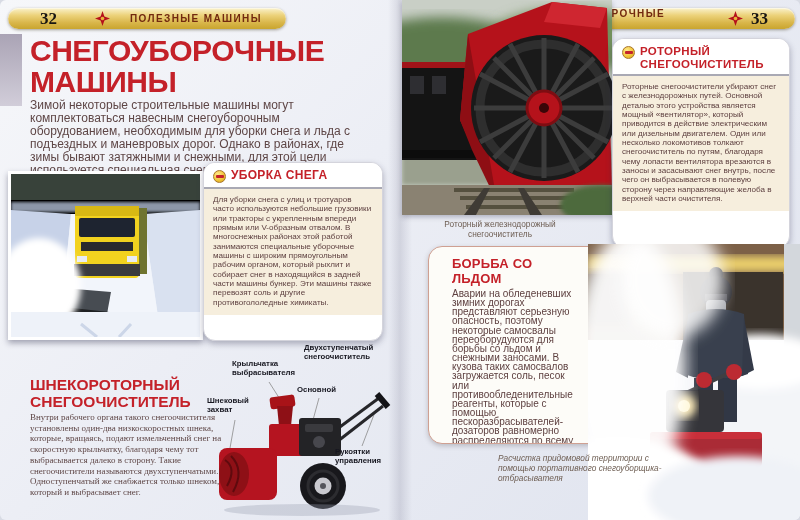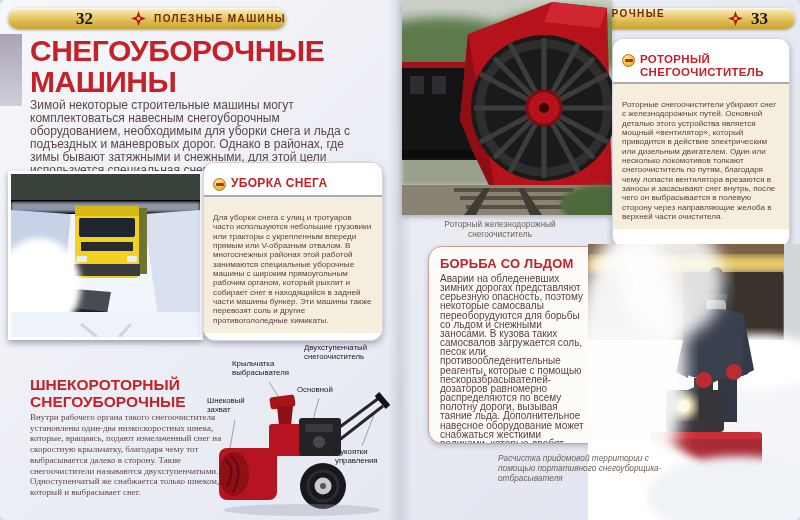--- a/index.html
+++ b/index.html
@@ -12,21 +12,21 @@
   .gutter{left:388px;top:0;width:24px;height:520px;
     background:linear-gradient(90deg,rgba(80,80,110,0) 0%,rgba(80,80,110,.16) 50%,rgba(80,80,110,0) 100%);}
 
   
   .spine-strip{left:0;top:34px;width:22px;height:72px;
     background:linear-gradient(180deg,#9d95a9 0%,#b9b3c3 60%,#cbc6d4 100%);opacity:.85;}
 
   
   .gold-bar{top:8px;height:21px;border-radius:11px;display:flex;align-items:center;
     background:linear-gradient(180deg,#faf2cd 0%,#ecd27a 35%,#d9b64a 70%,#c9a52e 100%);
-    box-shadow:0 1px 3px rgba(60,50,20,.45), inset 0 1px 1px #fff8;justify-content:flex-end;}
+    box-shadow:0 1px 3px rgba(60,50,20,.45), inset 0 1px 1px #fff8;}
   .gold-bar .pagenum{font-family:"Liberation Serif",serif;font-weight:700;font-size:17px;color:#181512;line-height:1;}
   .gold-bar .bar-title{font-size:10px;font-weight:700;letter-spacing:1.4px;color:#72290f;line-height:1;}
   .bar-left{left:8px;width:278px;}
   .bar-right{left:545px;width:250px;justify-content:flex-end;}
 
   .star-icon{width:15px;height:15px;display:inline-block;}
 
   
   .page-title{left:30px;top:35px;width:330px;font-size:30px;line-height:31px;font-weight:800;
     color:#c42129;letter-spacing:-.5px;}
@@ -37,69 +37,69 @@
   
   .photo{overflow:hidden;}
   .truck-photo{left:8px;top:171px;width:189px;height:163px;border:3px solid #fff;
     box-shadow:0 3px 6px rgba(40,40,70,.4);}
   .train-photo{left:402px;top:0;width:210px;height:215px;box-shadow:0 2px 5px rgba(40,40,70,.3);}
   .blower-photo{left:588px;top:244px;width:212px;height:276px;}
 
   
   .info-box{background:#fff;border:1px solid #d4d4dc;border-radius:12px;
     box-shadow:0 3px 6px rgba(50,50,80,.35);overflow:hidden;}
-  .info-box .box-head{display:flex;align-items:flex-start;gap:5px;padding:14px 9px 4px 9px;
+  .info-box .box-head{display:flex;align-items:flex-start;gap:5px;padding:6px 9px 4px 9px;
     border-bottom:2px solid #a9a9b4;background:#fff;}
   .info-box .box-title{font-size:12px;font-weight:800;color:#c42129;letter-spacing:.3px;line-height:13px;}
-  .info-box .box-body{background:#f6eedd;padding:16px 9px 8px 9px;font-size:8.1px;line-height:9.35px;color:#5e4040;}
+  .info-box .box-body{background:#f6eedd;padding:6px 9px 8px 9px;font-size:8.1px;line-height:9.35px;color:#5e4040;}
   .snow-box{left:203px;top:162px;width:178px;height:177px;}
   .rotary-box{left:612px;top:38px;width:176px;height:208px;}
   .rotary-box .box-title{font-size:11.5px;line-height:12.5px;}
 
   .circle-minus-icon{flex:0 0 auto;width:11px;height:11px;border-radius:50%;margin-top:1px;
     background:radial-gradient(circle at 35% 30%,#ffe98a,#f0c334 60%,#cf9c18);
     border:1px solid #a8742a;position:relative;}
   .circle-minus-icon::after{content:"";position:absolute;left:1.5px;top:4px;width:8px;height:3px;
     background:#c4232b;border-radius:1px;}
 
   
   .section-title{left:30px;top:377px;width:225px;font-size:15.5px;line-height:16.5px;font-weight:800;color:#c42129;}
   .section-body{left:30px;top:412px;width:198px;font-size:9px;line-height:10.7px;color:#5e4646;font-family:Liberation Serif, serif;}
 
   
   .ice-box{left:428px;top:246px;width:174px;height:198px;background:#fdfcf8;
     border:1px solid #cfa092;border-radius:14px;box-shadow:0 2px 5px rgba(60,50,60,.25);
-    padding:9px 11px;box-sizing:border-box;overflow:hidden;}
+    padding:9px 23px;box-sizing:border-box;overflow:hidden;}
   .ice-box .ice-title{font-size:13px;font-weight:800;color:#c42129;margin-bottom:3px;letter-spacing:.2px;}
   .ice-box .ice-body{font-size:10px;line-height:9.15px;color:#5e4040;}
 
   
   .diagram{left:207px;top:340px;width:188px;height:178px;}
-  .dg-label{position:absolute;font-size:7.8px;line-height:8.8px;color:#16161f;font-weight:400;z-index:3;}
+  .dg-label{position:absolute;font-size:7.8px;line-height:8.8px;color:#16161f;font-weight:700;z-index:3;}
   .train-caption{left:425px;top:220px;width:150px;text-align:center;}
   .truck-caption{left:30px;top:341px;width:178px;}
   .blower-caption{left:498px;top:454px;width:168px;z-index:5;font-style:italic;}
 </style>
 </head>
 <body>
 
 <div id="spread">
 
   <div class="abs spine-strip"></div>
   <div class="abs gutter"></div>
 
   <div class="abs gold-bar bar-left">
     <span class="pagenum" style="margin-left:32px">32</span>
     <span class="star-icon" style="margin-left:38px">
       <svg viewBox="0 0 15 15" width="15" height="15">
           <path d="M7.5 0 L9.4 5.6 L15 7.5 L9.4 9.4 L7.5 15 L5.6 9.4 L0 7.5 L5.6 5.6 Z" fill="#b5121b"></path>
           <circle cx="7.5" cy="7.5" r="1.8" fill="#e8b53a"></circle>
         </svg>
     </span>
-    <span class="bar-title" style="margin-left:8px">ПОЛЕЗНЫЕ МАШИНЫ</span>
+    <span class="bar-title" style="margin-left:20px">ПОЛЕЗНЫЕ МАШИНЫ</span>
   </div>
 
   <div class="abs gold-bar bar-right">
     <span class="bar-title">СНЕГОУБОРОЧНЫЕ МАШИНЫ</span>
     <span class="star-icon" style="margin-left:10px">
       <svg viewBox="0 0 15 15" width="15" height="15">
           <path d="M7.5 0 L9.4 5.6 L15 7.5 L9.4 9.4 L7.5 15 L5.6 9.4 L0 7.5 L5.6 5.6 Z" fill="#b5121b"></path>
           <circle cx="7.5" cy="7.5" r="1.8" fill="#e8b53a"></circle>
         </svg>
     </span>
@@ -147,21 +147,21 @@
   </div>
 
   <div class="abs info-box snow-box">
     <div class="box-head">
       <span class="circle-minus-icon"></span>
       <span class="box-title">УБОРКА СНЕГА</span>
     </div>
     <div class="box-body">Для уборки снега с улиц и тротуаров часто используются небольшие грузовики или тракторы с укрепленным впереди прямым или V-образным отвалом. В многоснежных районах этой работой занимаются специальные уборочные машины с широким прямоугольным рабочим органом, который рыхлит и собирает снег в находящийся в задней части машины бункер. Эти машины также перевозят соль и другие противогололедные химикаты.</div>
   </div>
 
-  <div class="abs section-title">ШНЕКОРОТОРНЫЙ СНЕГОУБОРОЧНЫЕ</div>
+  <div class="abs section-title">ШНЕКОРОТОРНЫЙ СНЕГООЧИСТИТЕЛЬ</div>
   <div class="abs section-body">Внутри рабочего органа такого снегоочистителя установлены один-два низкоскоростных шнека, которые, вращаясь, подают измельченный снег на скоростную крыльчатку, благодаря чему тот выбрасывается далеко в сторону. Такие снегоочистители называются двухступенчатыми. Одноступенчатый же снабжается только шнеком, который и выбрасывает снег.</div>
 
   <div class="abs diagram">
     <svg width="188" height="178" viewBox="0 0 188 178" style="position:absolute;left:0;top:0">
       <g stroke="#8a8a8a" stroke-width="0.8">
         <line x1="62" y1="42" x2="76" y2="64"></line>
         <line x1="112" y1="58" x2="106" y2="80"></line>
         <line x1="28" y1="80" x2="23" y2="108"></line>
         <line x1="155" y1="106" x2="168" y2="72"></line>
         <line x1="142" y1="18" x2="120" y2="40" opacity="0"></line>

